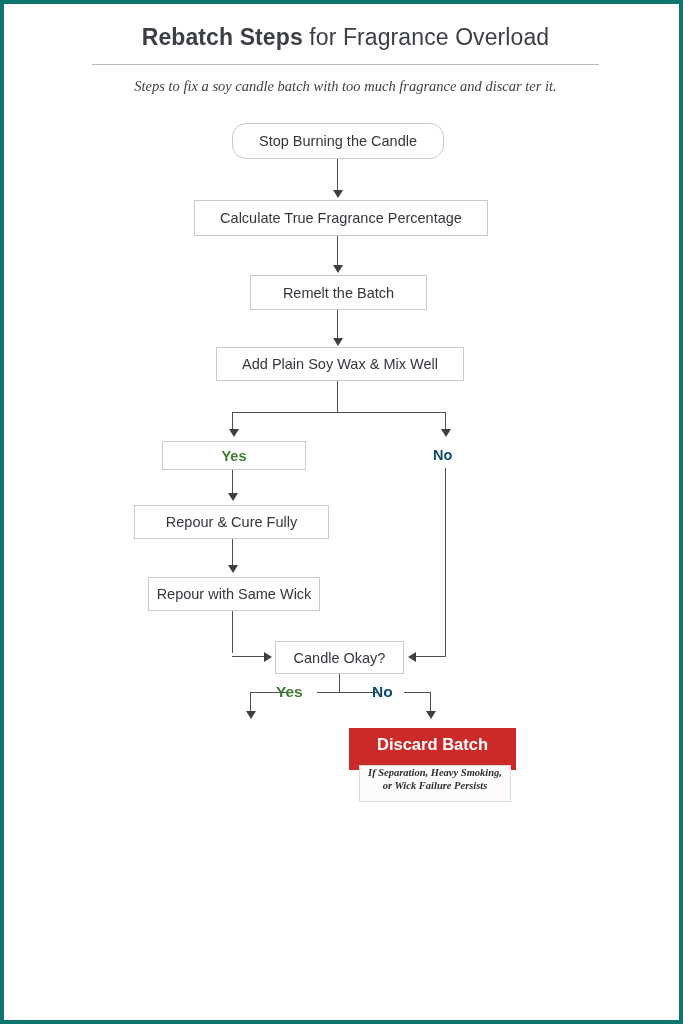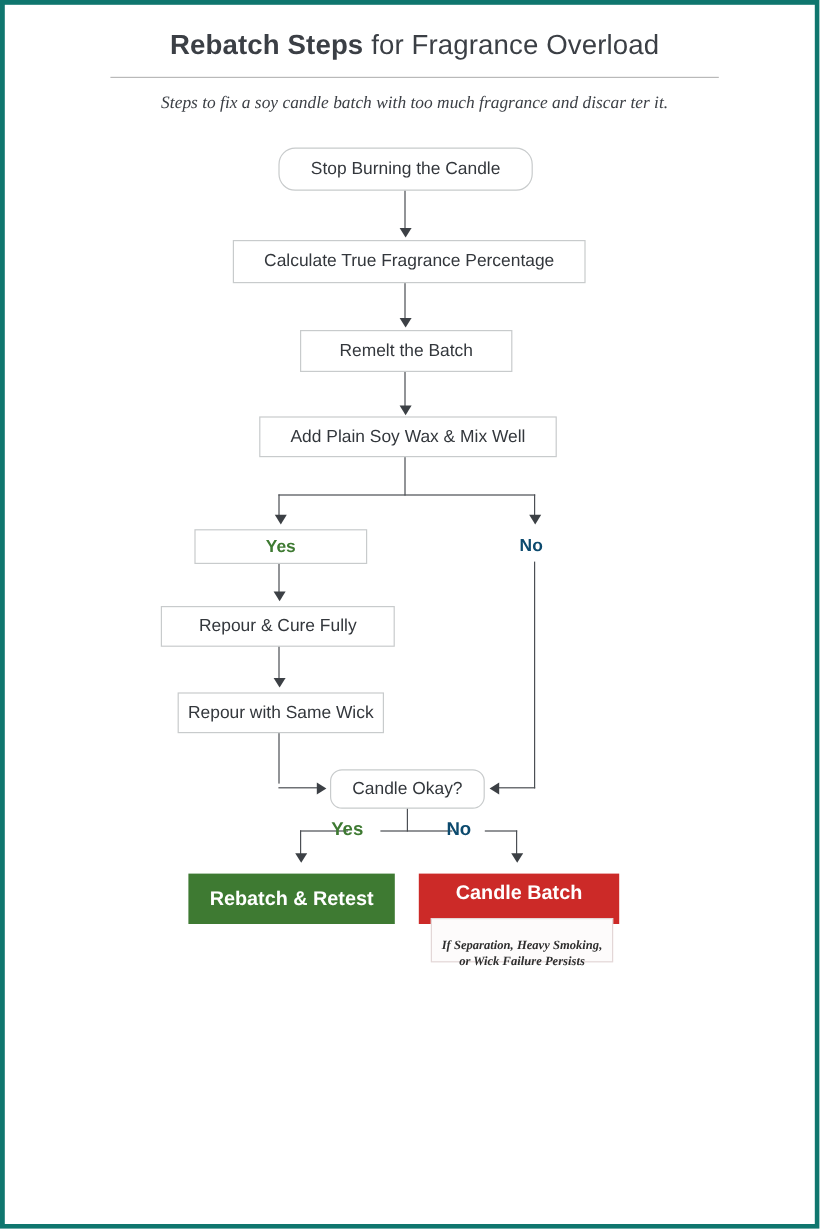--- a/index.html
+++ b/index.html
@@ -82,21 +82,21 @@
     border: 1px solid #e3d7d7;
     background: #fdfbfb;
     color: #2e2e2e;
     font-family: "Liberation Serif", serif;
     font-style: italic;
     font-weight: bold;
     font-size: 10.5px;
     line-height: 13px;
     white-space: normal;
     text-align: center;
-    padding: 16px 4px;
+    padding: 0 4px;
   }
   .label-yes {
     color: #3e7a32;
     font-weight: bold;
   }
   .label-no {
     color: #0c4a6e;
     font-weight: bold;
   }
   .freelabel {
@@ -210,44 +210,41 @@
   </div>
 
   <div class="vline" style="left:228px; top:607px; height:42px;"></div>
   <div class="hline" style="left:228px; top:652px; width:33px;"></div>
   <div class="arrow-right" style="left:260px; top:648px;"></div>
 
   <div class="vline" style="left:441px; top:464px; height:189px;"></div>
   <div class="hline" style="left:411px; top:652px; width:31px;"></div>
   <div class="arrow-left" style="left:404px; top:648px;"></div>
 
-  <div class="node" style="left:271px; top:637px; width:129px; height:33px;border-radius:10px;">
+  <div class="node" style="left:271px; top:637px; width:129px; height:33px;">
     <span>Candle Okay?</span>
   </div>
 
   <div class="vline" style="left:335px; top:670px; height:19px;"></div>
   <div class="hline" style="left:246px; top:688px; width:40px;"></div>
   <div class="hline" style="left:313px; top:688px; width:60px;"></div>
   <div class="hline" style="left:400px; top:688px; width:27px;"></div>
 
   <div class="freelabel big label-yes" style="left:272px; top:679px;">Yes</div>
   <div class="freelabel big label-no" style="left:368px; top:679px;">No</div>
 
   <div class="vline" style="left:246px; top:688px; height:22px;"></div>
   <div class="arrow-down" style="left:242px; top:707px;"></div>
 
   <div class="vline" style="left:426px; top:688px; height:22px;"></div>
   <div class="arrow-down" style="left:422px; top:707px;"></div>
 
-  <div class="node terminal" style="left:153px; top:724px; width:172px; height:42px; background:#3e7a32;">
-    <span>Rebatch &amp; Retest</span>
-  </div>
 
   <div class="node terminal" style="left:345px; top:724px; width:167px; height:42px; background:#cc2a28; align-items:flex-start; padding-top:7px;">
-    <span>Candle Batch</span>
+    <span>Discard Batch</span>
   </div>
 
   <div class="node note" style="left:355px; top:761px; width:152px; height:37px; display:block;">
     <div>If Separation, Heavy Smoking,</div>
     <div>or Wick Failure Persists</div>
   </div>
 
 </div>
 
 </body></html>

